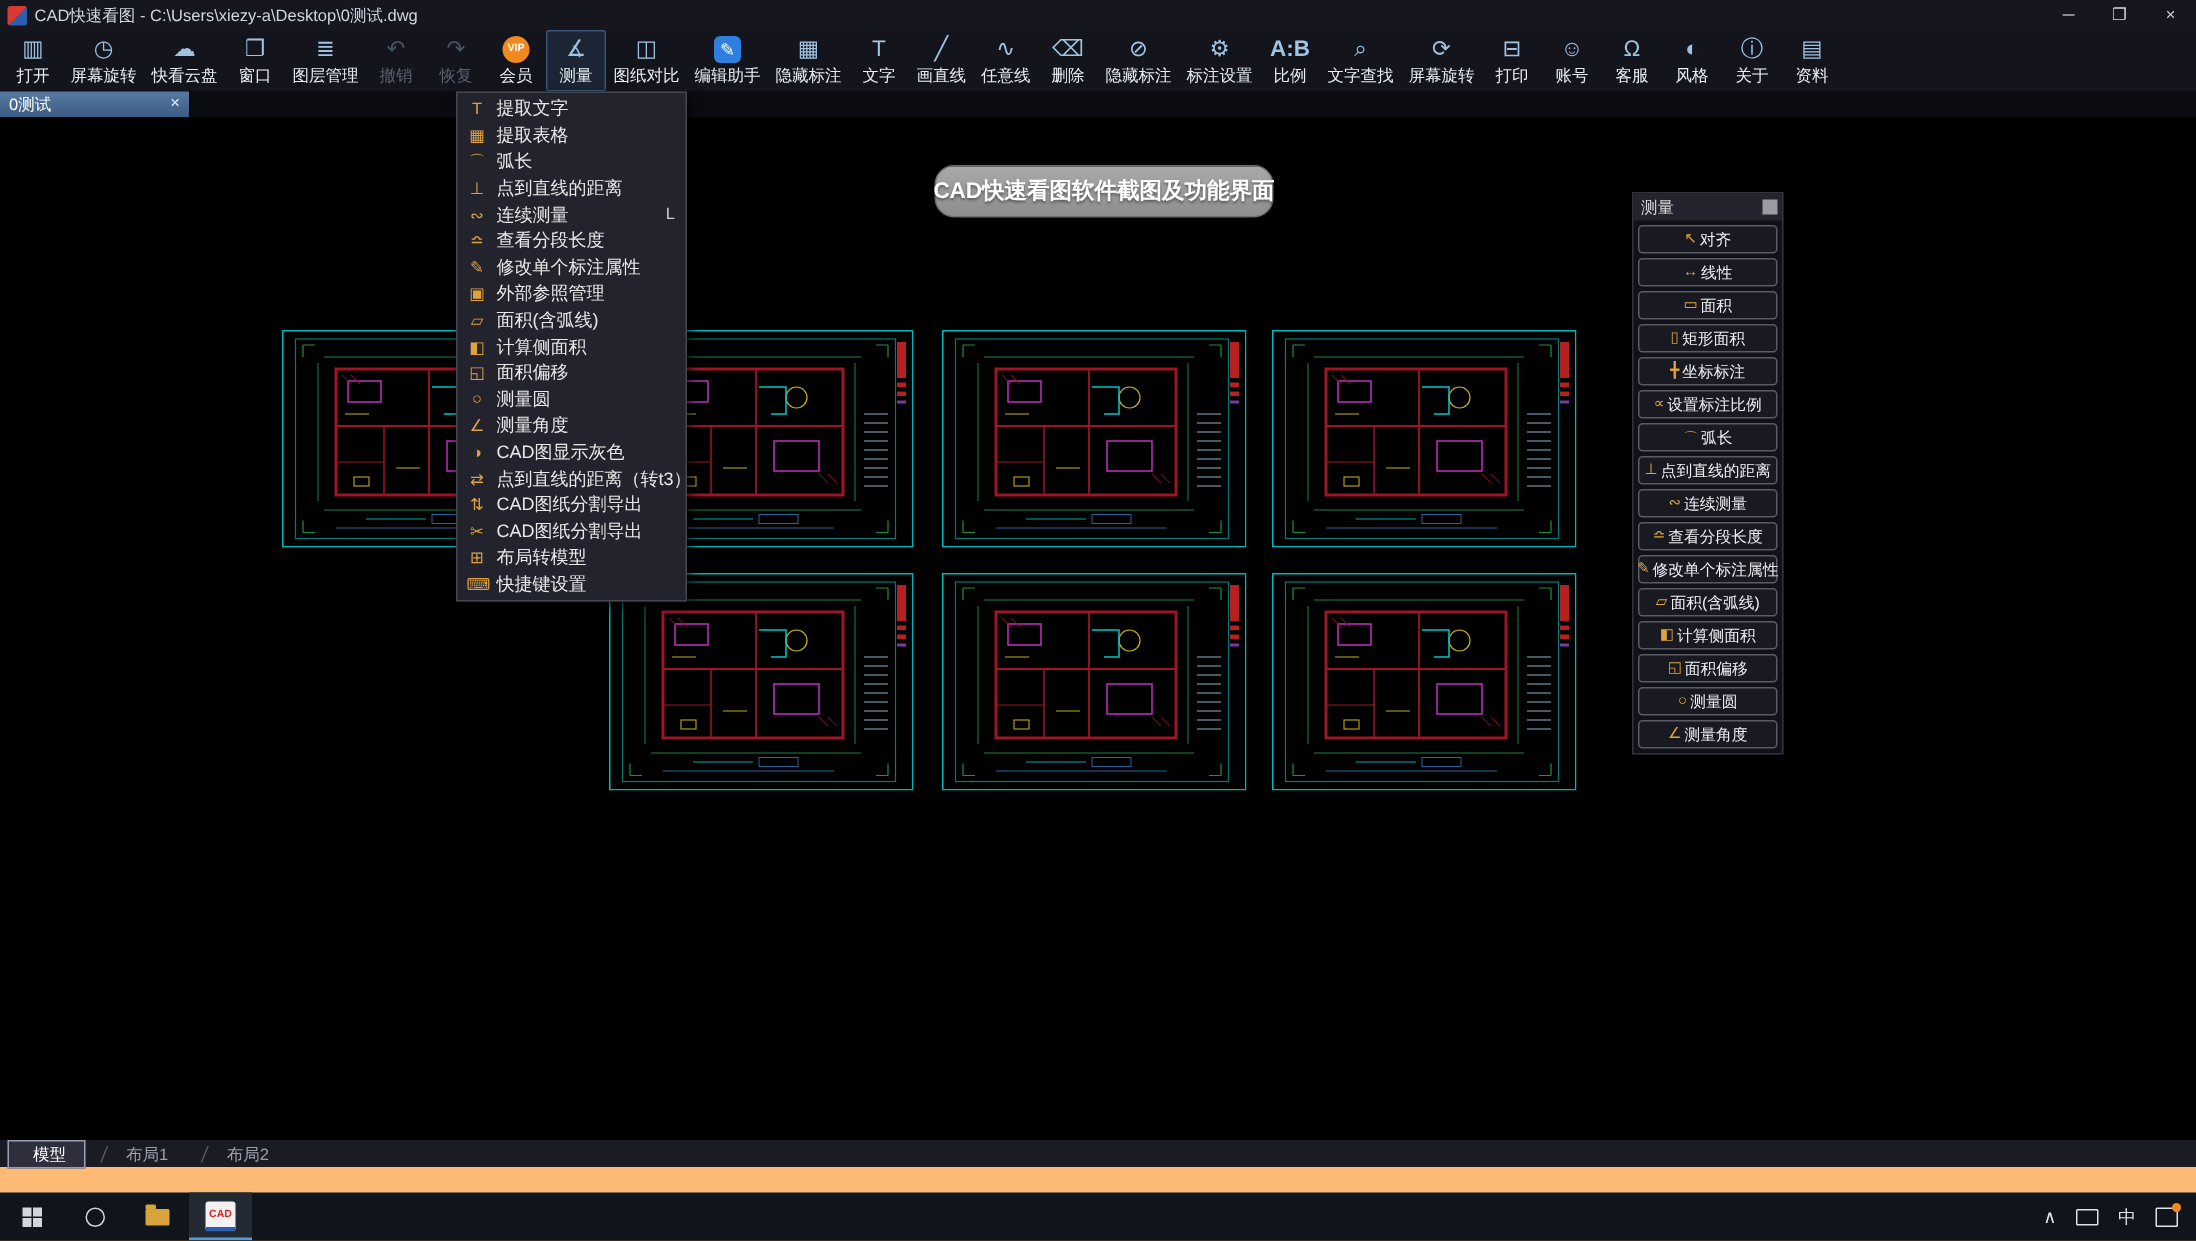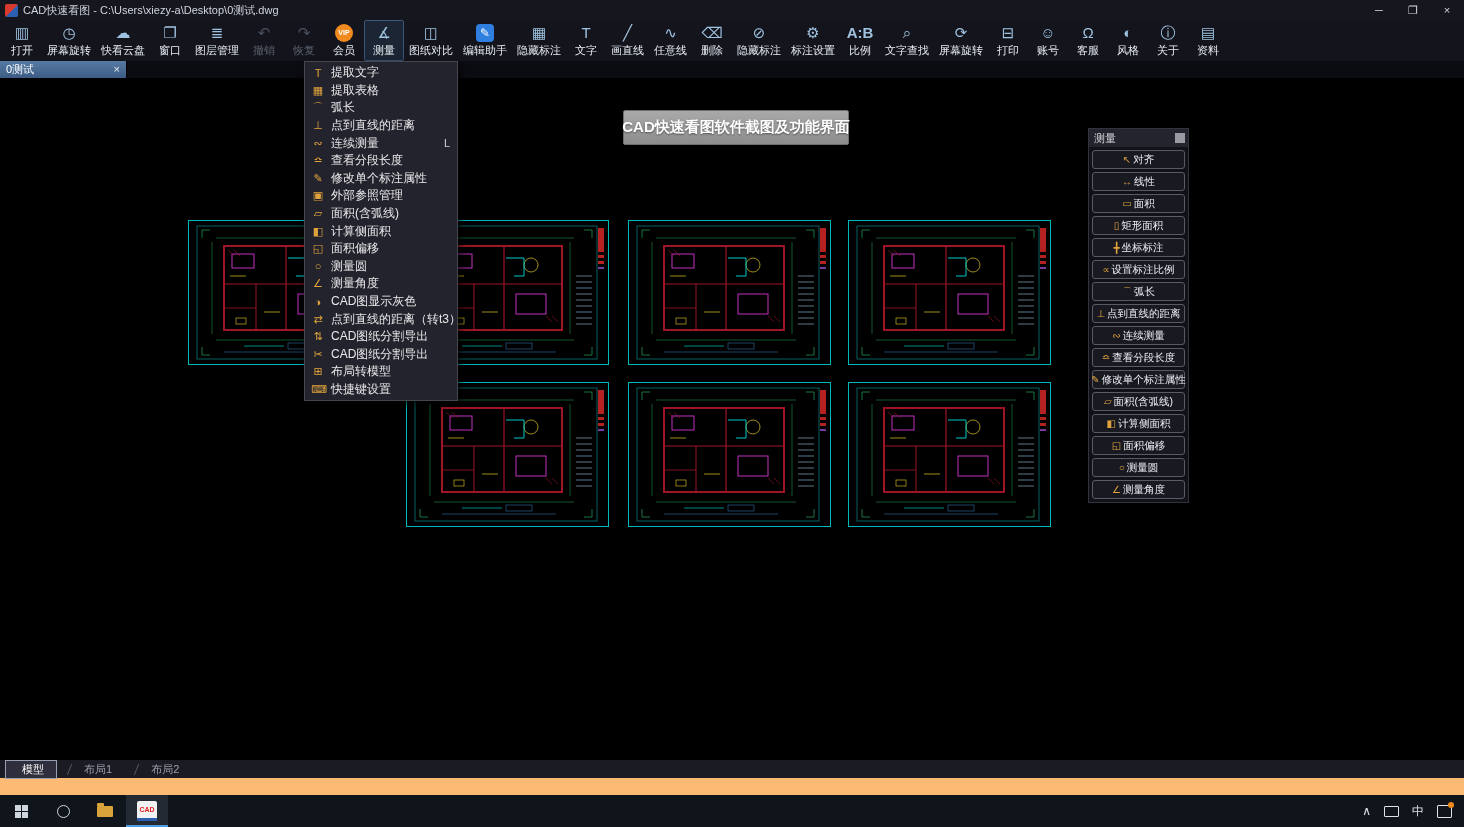--- a/index.html
+++ b/index.html
@@ -29,21 +29,21 @@
   .doctabs{position:absolute;left:0;top:61px;right:0;height:17px;background:#0b0b12;display:flex;text-align:center;}
   .dtab{width:114px;height:17px;background:linear-gradient(#567aa3,#3c5c85);color:#fff;
         font-size:11px;display:flex;align-items:center;justify-content:space-between;
         padding:0 6px;border-right:1px solid #000;}
   .dclose{color:#e6ecf2;font-size:11px;line-height:11px;}
   
   .canvas{position:absolute;left:0;top:78px;right:0;height:682px;background:#000;}
   .drawing{position:absolute;width:203px;height:145px;z-index:10;}
   .defs{position:absolute;width:0;height:0;}
   .banner{position:absolute;left:623px;top:32px;width:224px;height:33px;z-index:20;
-          background:linear-gradient(#a9a9a9,#8d8d8d);border:1px solid #6d6d6d;border-radius:2px;
+          background:linear-gradient(#a9a9a9,#8d8d8d);border:1px solid #6d6d6d;border-radius:13px;
           color:#fff;font-size:15px;font-weight:bold;display:flex;align-items:center;justify-content:center;
           text-shadow:0 1px 2px rgba(0,0,0,.45);box-shadow:0 2px 5px rgba(0,0,0,.55);white-space:nowrap;}
   
   .menu{position:absolute;left:304px;top:61px;width:152px;z-index:50;background:#23232d;
         border:1px solid #46464f;box-shadow:2px 3px 7px rgba(0,0,0,.65);padding:2px 0;}
   .mitem{height:17.6px;display:flex;align-items:center;padding:0 7px 0 6px;color:#e8e8ea;
          font-size:12px;gap:6px;white-space:nowrap;}
   .micon{width:14px;color:#e0a33c;font-size:11px;text-align:center;flex:none;}
   .mshort{margin-left:auto;color:#cfcfd4;font-size:11px;}
   

